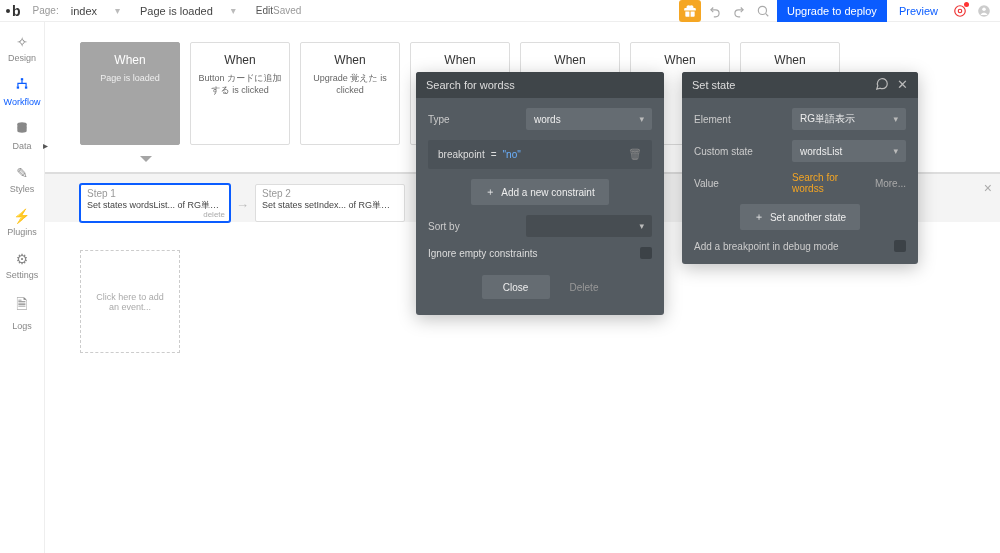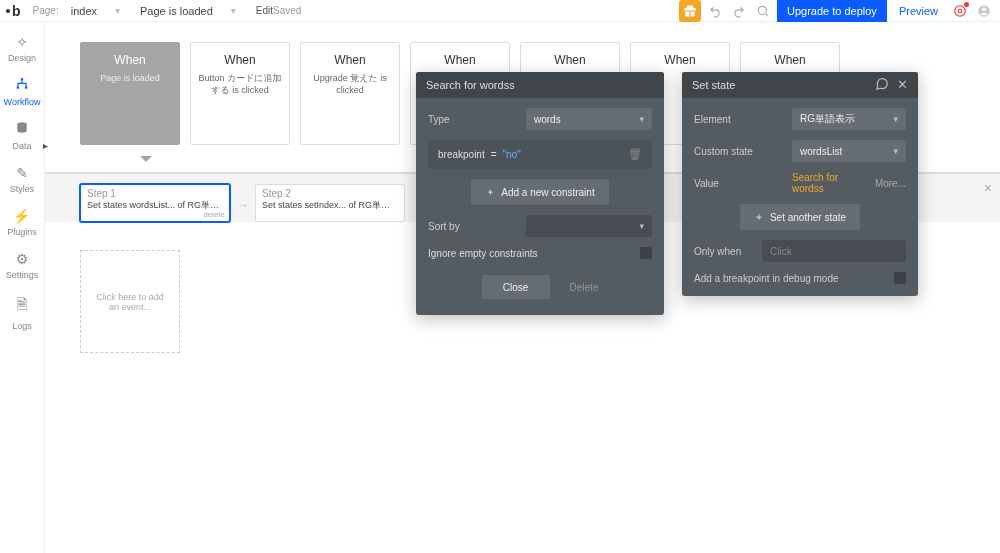--- a/index.html
+++ b/index.html
@@ -327,26 +327,20 @@
           <span class="val-orange">Search for wordss</span>
           <span class="val-more">More...</span>
         </div>
       </div>
       <div class="btn-row">
         <div class="p-btn">
           <span>＋</span>
           <span>Set another state</span>
         </div>
       </div>
-      <div class="row">
-        <span class="lbl" style="width:60px;">Only when</span>
-        <div class="click-box">
-          <span>Click</span>
-        </div>
-      </div>
       <div class="bp-row">
         <span>Add a breakpoint in debug mode</span>
         <span class="chk"></span>
       </div>
     </div>
   </div>
 
 </div>
 
 </body></html>

